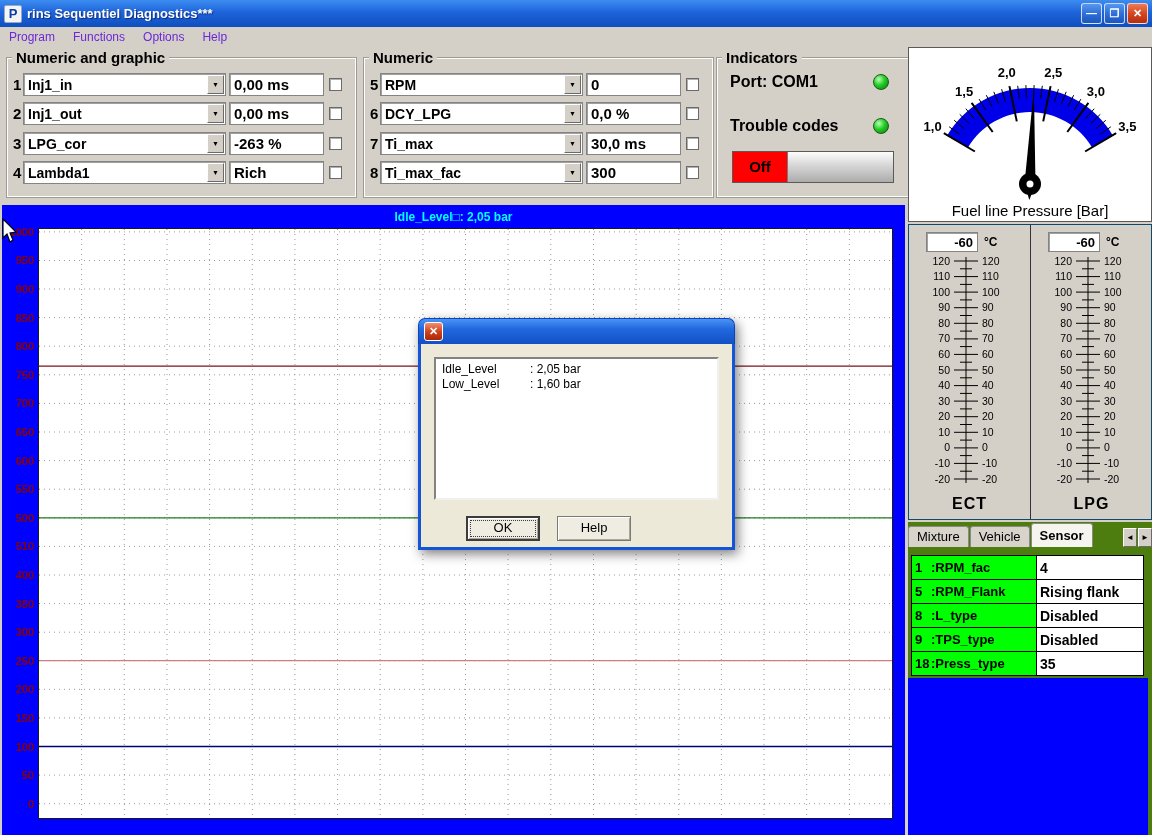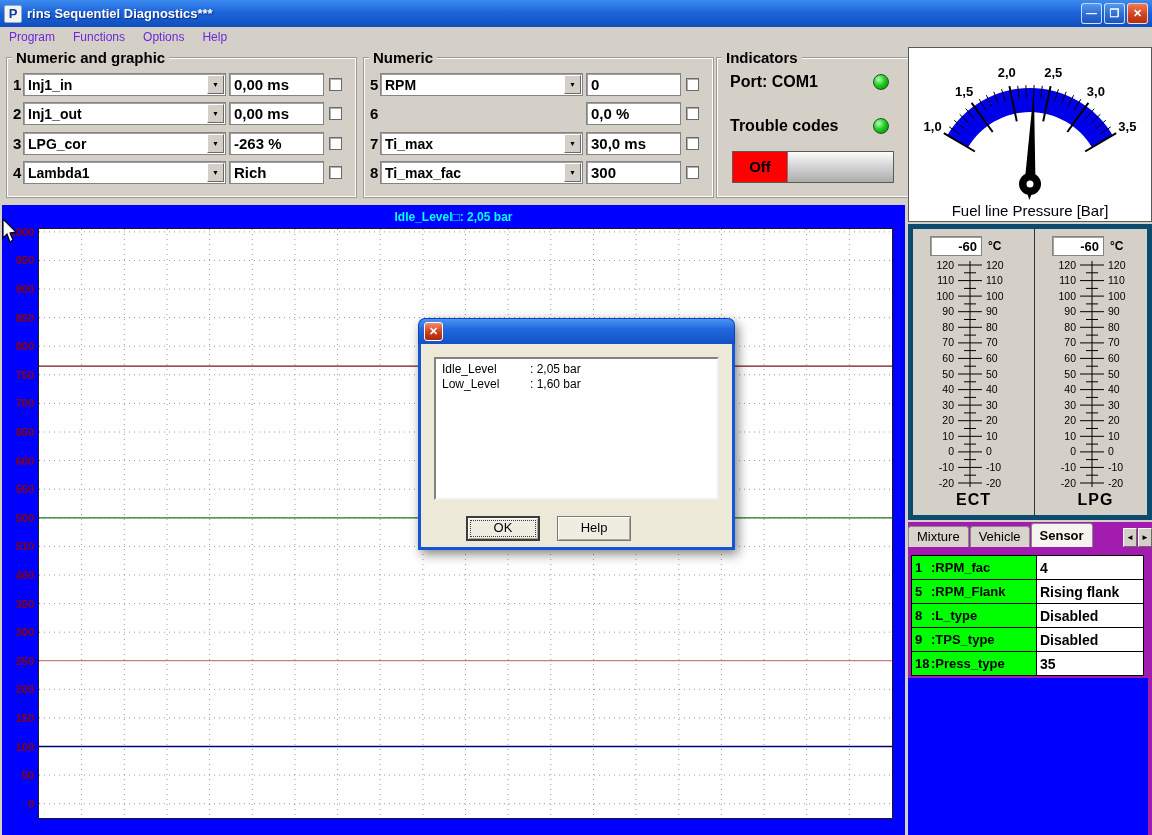--- a/index.html
+++ b/index.html
@@ -41,30 +41,30 @@
   #chart-header{position:absolute;left:0;top:5px;width:100%;text-align:center;color:#00FFFF;font-size:12px;font-weight:bold;}
   #plot{position:absolute;left:36px;top:23px;width:855px;height:591px;background:#fff;border:1px solid #1A1A1A;box-sizing:border-box;}
   #plot-svg{position:absolute;left:0;top:0;}
   .ylab{position:absolute;left:0;width:32px;text-align:right;font-size:11px;font-weight:bold;}
 
   
   #gauge-panel{position:absolute;left:908px;top:47px;width:244px;height:175px;background:#fff;border:1px solid #5A5A5A;box-sizing:border-box;}
   #gauge-title{position:absolute;left:0;bottom:2px;width:100%;text-align:center;font-size:15px;}
 
   
-  #thermo-panel{position:absolute;left:908px;top:224px;width:244px;height:296px;background:#D4D0C8;border:5px solid #0c4a6e;box-sizing:border-box;}
+  #thermo-panel{position:absolute;left:908px;top:224px;width:244px;height:296px;background:#D4D0C8;border:1px solid #0c4a6e;box-sizing:border-box;}
   .thermo-col{position:absolute;top:0;width:121px;height:100%;}
   #thermo-divider{position:absolute;left:121px;top:0;width:1px;height:100%;background:#333;}
   .thermo-box{position:absolute;left:17px;top:7px;width:52px;height:20px;background:#fff;border:1px solid #848484;box-shadow:inset 1px 1px 0 #A0A0A0;box-sizing:border-box;font-size:13px;font-weight:bold;text-align:right;padding:2px 4px 0 0;}
   .thermo-unit{position:absolute;left:75px;top:10px;font-size:12px;font-weight:bold;}
   .thermo-svg{position:absolute;left:0;top:30px;}
   .thermo-label{position:absolute;left:0;bottom:6px;width:100%;text-align:center;font-size:16px;font-weight:bold;letter-spacing:1px;}
 
   
-  #tabs-panel{position:absolute;left:908px;top:522px;width:244px;height:313px;background:#a21caf;}
+  #tabs-panel{position:absolute;left:908px;top:522px;width:244px;height:313px;background:#4d7c0f;}
   #tabstrip{position:absolute;left:0;top:0;width:244px;height:25px;display:flex;align-items:flex-end;}
   .tab{height:21px;background:#D8D4CC;border:1px solid #8A8A8A;border-bottom:none;border-radius:3px 3px 0 0;font-size:13px;line-height:20px;padding:0 8px;margin-right:1px;box-sizing:border-box;white-space:nowrap;}
   .tab.active{height:24px;background:#F6F4EE;font-weight:bold;line-height:23px;overflow:hidden;}
   .tab-arrow{width:14px;height:19px;margin-left:1px;background:#D4D0C8;border:1px solid;border-color:#FDFDFB #6A6A6A #6A6A6A #FDFDFB;font-size:8px;text-align:center;line-height:17px;box-sizing:border-box;}
   #tab-arrow-left{margin-left:auto;}
   #sensor-table{position:absolute;left:3px;top:33px;border-collapse:collapse;}
   #sensor-table td{border:1px solid #000;height:23px;padding:0 3px;font-weight:bold;font-size:13px;white-space:nowrap;}
   #sensor-table td.key{background:#00FF00;width:118px;}
   #sensor-table td.val{background:#fff;width:100px;font-size:14px;}
   .knum{display:inline-block;width:16px;}
@@ -149,20 +149,24 @@
     <span class="row-num">5</span>
     <div class="dropdown">
       <span class="dd-text">RPM</span>
       <span class="dd-btn">▼</span>
     </div>
     <div class="value-box">0</div>
     <span class="checkbox"></span>
   </div>
   <div class="io-row" style="top:44px">
     <span class="row-num">6</span>
+    <div class="dropdown">
+      <span class="dd-text">DCY_LPG</span>
+      <span class="dd-btn">▼</span>
+    </div>
     <div class="value-box">0,0 %</div>
     <span class="checkbox"></span>
   </div>
   <div class="io-row" style="top:74px">
     <span class="row-num">7</span>
     <div class="dropdown">
       <span class="dd-text">Ti_max</span>
       <span class="dd-btn">▼</span>
     </div>
     <div class="value-box">30,0 ms</div>

